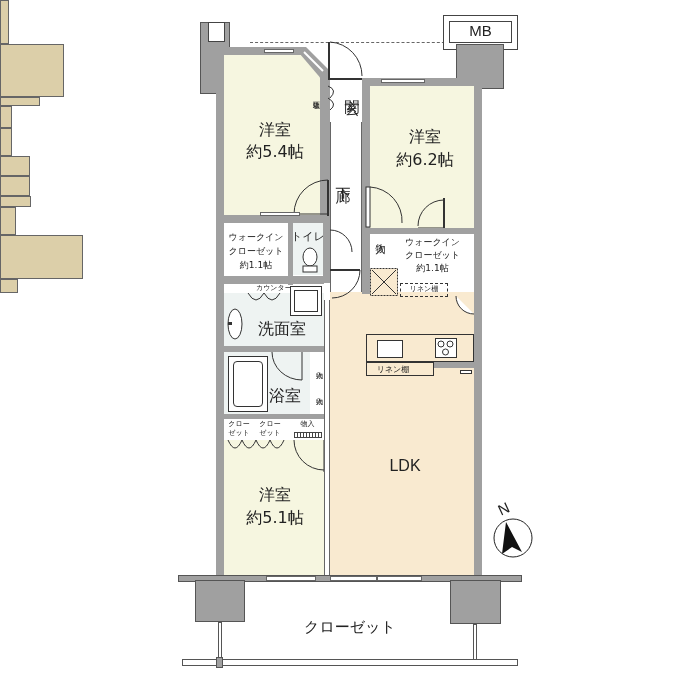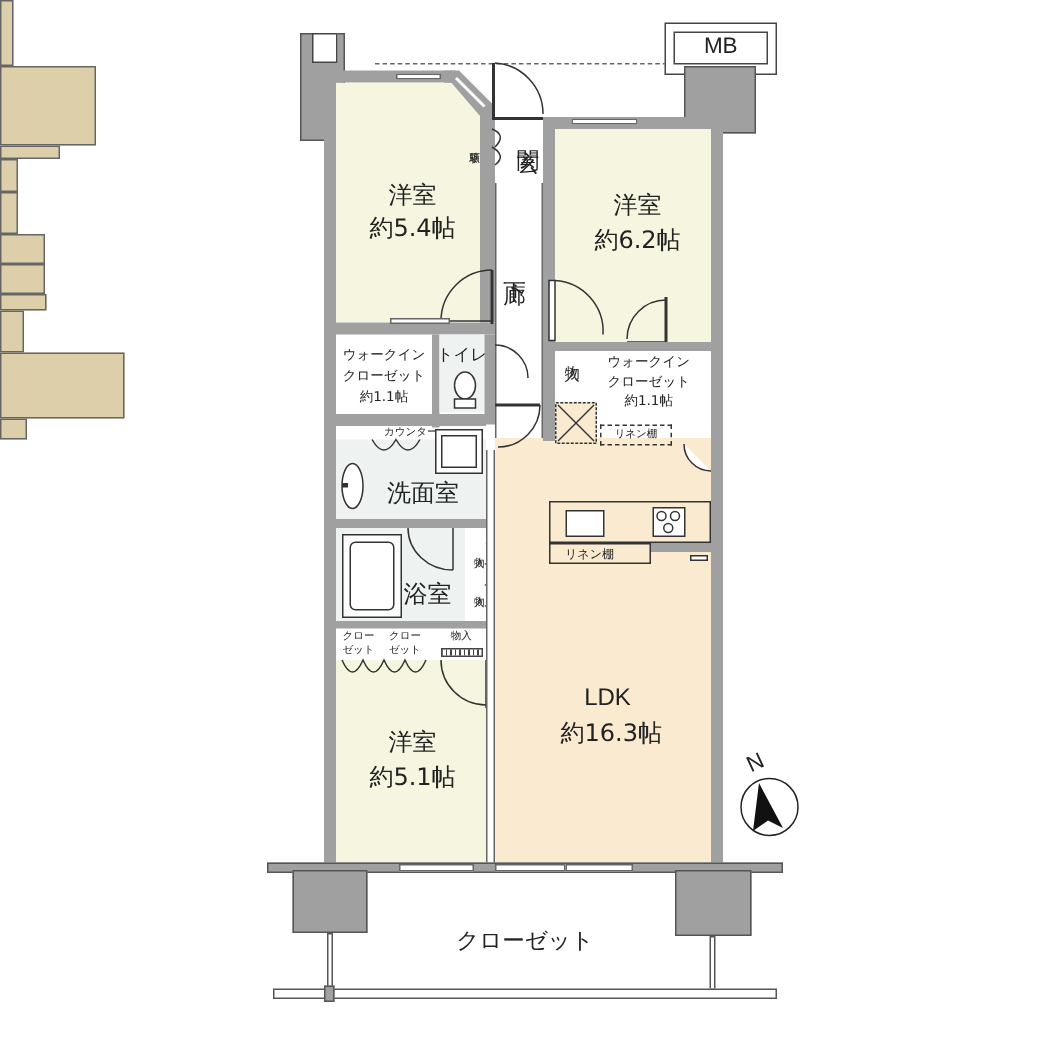--- a/index.html
+++ b/index.html
@@ -179,21 +179,20 @@
     <path d="M0,0 A30,30 0 0 0 30,30" fill="none" stroke="#333"></path>
     <line x1="30" y1="0" x2="30" y2="32" stroke="#333"></line>
   </svg>
   <div class="lbl big" style="left:240px;top:485px;width:70px;">洋室</div>
   <div class="lbl big" style="left:235px;top:508px;width:80px;">約5.1帖</div>
 
   <div class="abs" style="left:324px;top:300px;width:6px;height:275px;background:#fff;border-left:1px solid #666;border-right:1px solid #666;"></div>
 
   <div class="room ldk" style="left:330px;top:292px;width:144px;height:283px;"></div>
   <div class="lbl big" style="left:370px;top:456px;width:70px;font-family:'Liberation Sans',sans-serif;">LDK</div>
-  <div class="lbl big" style="left:360px;top:479px;width:95px;">約16.3帖</div>
 
   <svg style="left:330px;top:268px;" width="32" height="32">
     <line x1="0" y1="2" x2="30" y2="2" stroke="#333" stroke-width="2"></line>
     <path d="M30,2 A28,28 0 0 1 2,30" fill="none" stroke="#333"></path>
   </svg>
 
   <div class="wall" style="left:362px;top:228px;width:112px;height:6px;"></div>
   <div class="storage" style="left:370px;top:234px;width:16px;height:28px;"></div>
   <div class="lbl sm" style="left:370px;top:236px;width:16px;writing-mode:vertical-rl;font-size:10px;">物入</div>
   <div class="storage" style="left:391px;top:234px;width:83px;height:44px;"></div>

